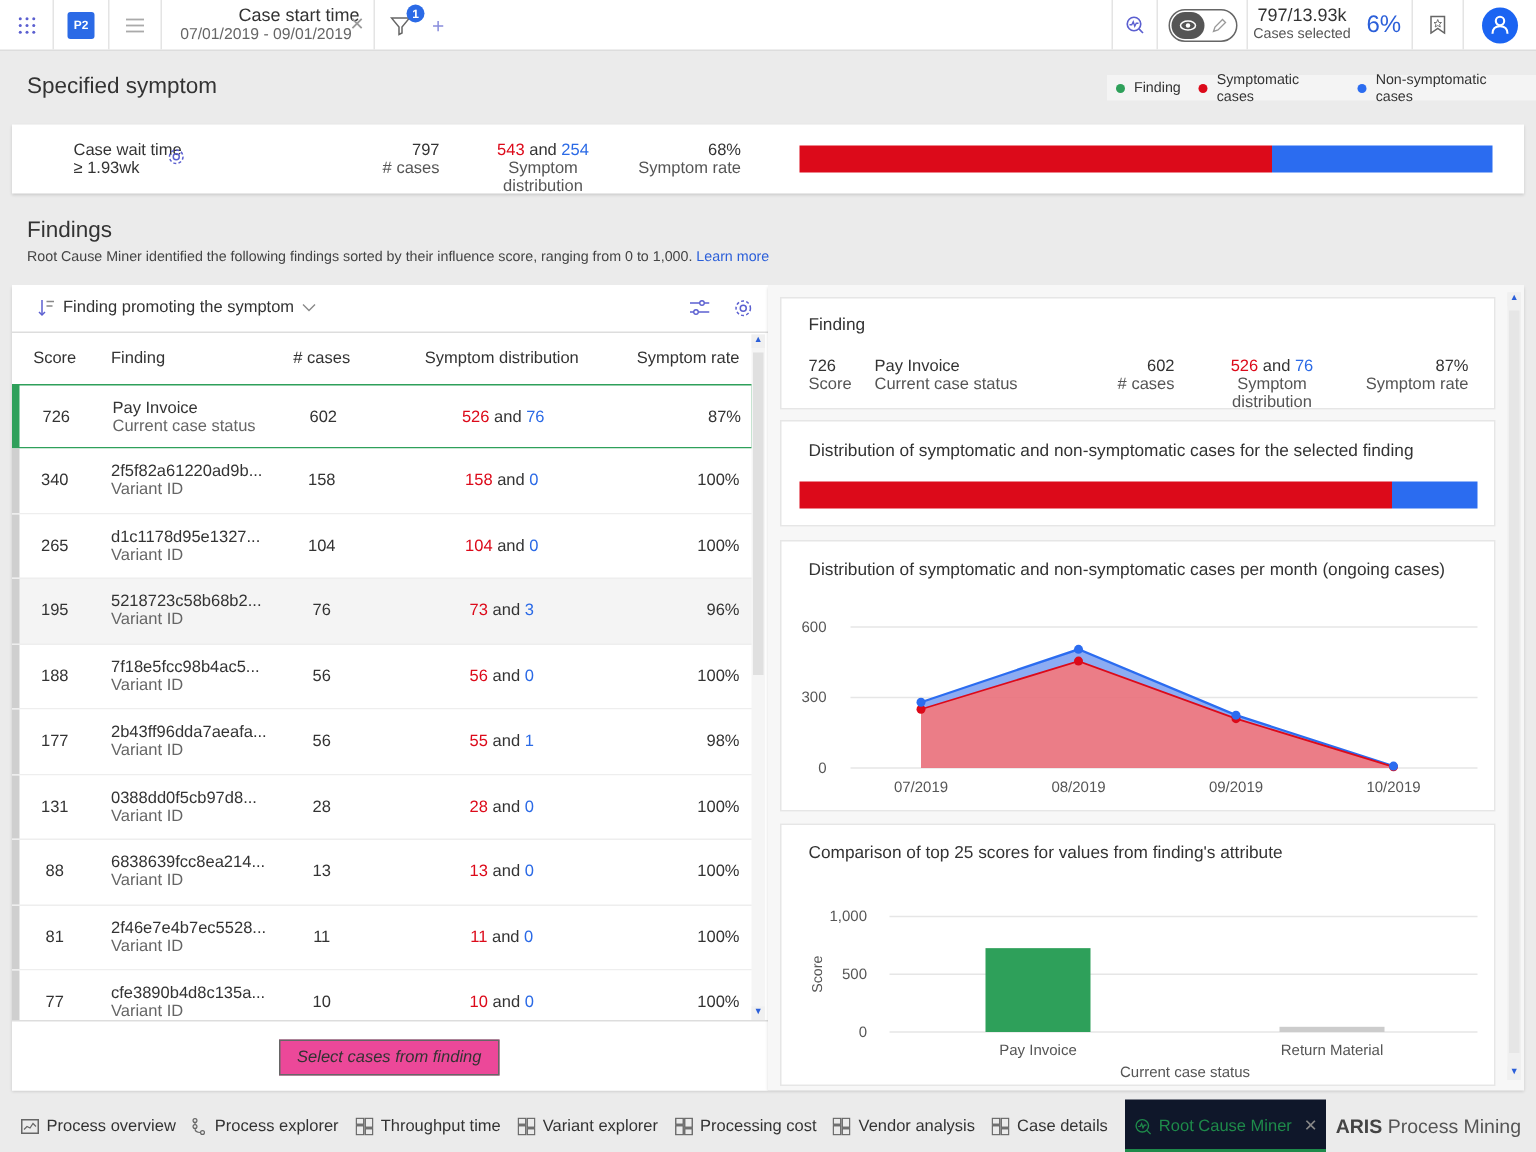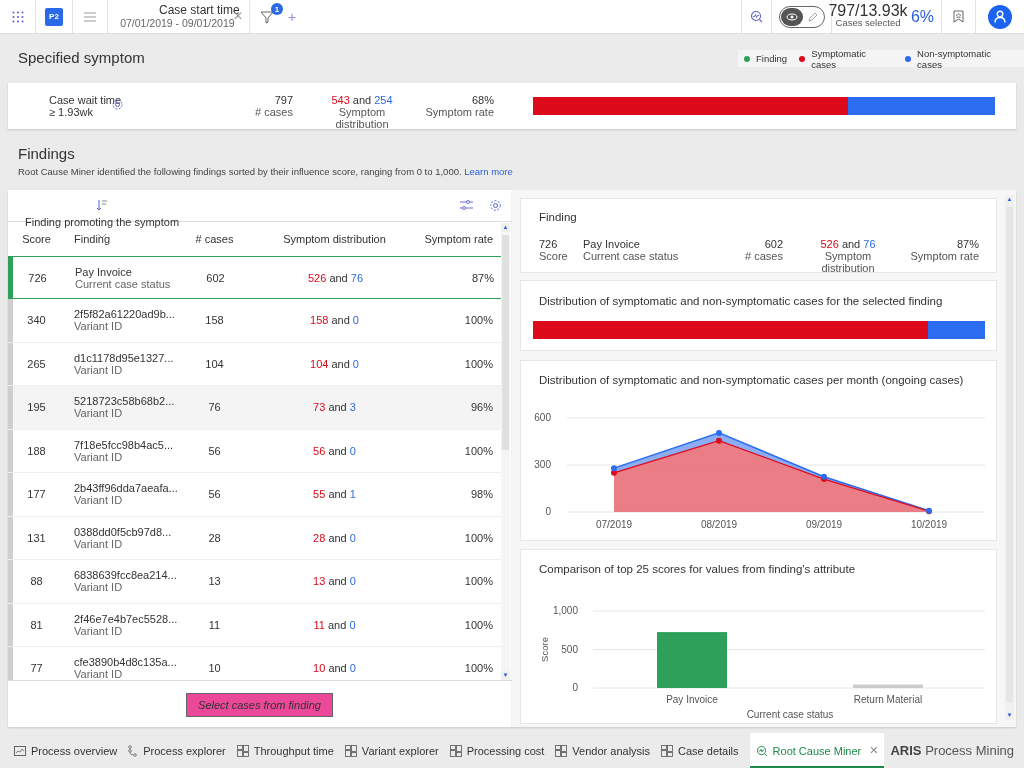--- a/index.html
+++ b/index.html
@@ -20,21 +20,21 @@
   .tb-funnel { width: 60px; justify-content: flex-start; padding-left: 10px; position: relative; border-right: none; }
   .funnel-badge { position: absolute; left: 21px; top: 3px; width: 12px; height: 12px; border-radius: 50%; background: #2b6ae6; color: #fff; font-size: 8px; font-weight: bold; display: flex; align-items: center; justify-content: center; }
   .plus { color: #8b8fdd; font-size: 14px; margin-left: 14px; }
   .tb-spacer { flex: 1; border-right: 1px solid #e4e4e4; }
   .tb-rcm { width: 30px; }
   .tb-toggle { width: 60px; }
   .toggle { width: 46px; height: 22px; border: 1px solid #666; border-radius: 11px; display: flex; align-items: center; padding: 1px; }
   .toggle .eye { width: 22px; height: 18px; background: #555; border-radius: 9px; display: flex; align-items: center; justify-content: center; }
   .toggle .pen { flex: 1; display: flex; align-items: center; justify-content: center; }
   .tb-cases { width: 72px; flex-direction: column; align-items: center; border-right: none; }
-  .tb-cases .cn { font-size: 16px; color: #333; line-height: 13px; }
+  .tb-cases .cn { font-size: 12px; color: #333; line-height: 13px; }
   .tb-cases .cl { font-size: 9.5px; color: #555; line-height: 12px; }
   .tb-pct { width: 38px; font-size: 16px; color: #2b5fd9; border-right: 1px solid #e4e4e4; }
   .tb-bookmark { width: 34px; }
   .tb-user { width: 48px; border-right: none; }
   .avatar { width: 24px; height: 24px; border-radius: 50%; background: #1b64f2; display: flex; align-items: center; justify-content: center; }
 
   
   .sec-title { position: absolute; font-size: 15px; color: #333; }
   .legend { position: absolute; left: 738px; top: 50px; height: 17px; background: #f4f4f4; display: flex; align-items: center; padding: 0 6px; gap: 12px; font-size: 9.5px; color: #333; }
   .legend .li { display: flex; align-items: center; gap: 6px; }
@@ -50,21 +50,21 @@
   .bar { position: absolute; display: flex; }
   .bar .seg-r { background: #dc0a1a; height: 100%; }
   .bar .seg-b { background: #2b6cf0; height: 100%; }
 
   .findings-desc { position: absolute; left: 18px; top: 166px; font-size: 9.5px; color: #444; }
   .findings-desc .learn { color: #2b5fd9; }
 
   
   .left-panel { position: absolute; left: 8px; top: 190px; width: 504px; height: 537px; background: #fff; box-shadow: 0 1px 2px rgba(0,0,0,.15); }
   .lp-toolbar { position: absolute; left: 0; top: 0; width: 504px; height: 32px; border-bottom: 1px solid #ddd; }
-  .sort-label { position: absolute; left: 17px; top: 9px; display: flex; align-items: center; gap: 5px; font-size: 11px; color: #333; flex-direction: column; }
+  .sort-label { position: absolute; left: 17px; top: 9px; display: flex; align-items: center; gap: 5px; font-size: 11px; color: #333; }
   .tool-icon { position: absolute; top: 9px; }
   .table-head { position: absolute; left: 0; top: 33px; width: 494px; height: 32px; display: flex; align-items: center; font-size: 11px; color: #333; }
   .col-score { width: 57px; text-align: center; }
   .col-finding { width: 112px; padding-left: 9px; }
   .col-cases { width: 75px; text-align: center; }
   .col-dist { width: 165px; text-align: center; }
   .col-rate { width: 82px; text-align: right; padding-right: 6px; }
   .rows { position: absolute; left: 0; top: 66px; width: 494px; height: 424px; overflow: hidden; }
   .row { display: flex; align-items: center; height: 43.5px; border-bottom: 1px solid #eee; position: relative; font-size: 11px; color: #333; background: #fff; }
   .row::before { content: ""; position: absolute; left: 0; top: 0; width: 5px; height: 100%; background: #cfcfcf; }
@@ -84,21 +84,21 @@
   .rcard { position: absolute; left: 8px; width: 477px; background: #fff; border: 1px solid #e6e6e6; }
   .rcard .title { position: absolute; left: 18px; font-size: 11.5px; color: #333; }
   .r-scroll { position: absolute; right: 2px; top: 5px; width: 9px; height: 525px; background: #f0f0f0; }
   .r-thumb { position: absolute; left: 1px; top: 12px; width: 7px; height: 495px; background: #e6e6e6; }
 
   svg text { font-family: "Liberation Sans", sans-serif; }
 
   
   .bottom-tabs { position: absolute; left: 0; top: 733px; width: 1024px; height: 35px; display: flex; align-items: center; padding-left: 14px; font-size: 11px; color: #333; }
   .btab { display: flex; align-items: center; gap: 5px; margin-right: 11px; height: 35px; position: relative; }
-  .btab.active { color: #1e8a4a; background: #ffffff; padding: 0 6px; }
+  .btab.active { color: #1e8a4a; background: #0f172a; padding: 0 6px; }
   .btab.active::after { content: ""; position: absolute; left: 0; bottom: 0; width: 100%; height: 2px; background: #1e8a4a; }
   .btab .x { color: #888; margin-left: 3px; }
   .brand { position: absolute; right: 10px; top: 743px; font-size: 13px; color: #555; }
   .brand b { color: #444; text-align: center; }
 </style>
 </head>
 <body>
 
 <div class="topbar">
   <div class="tb-cell tb-apps">

